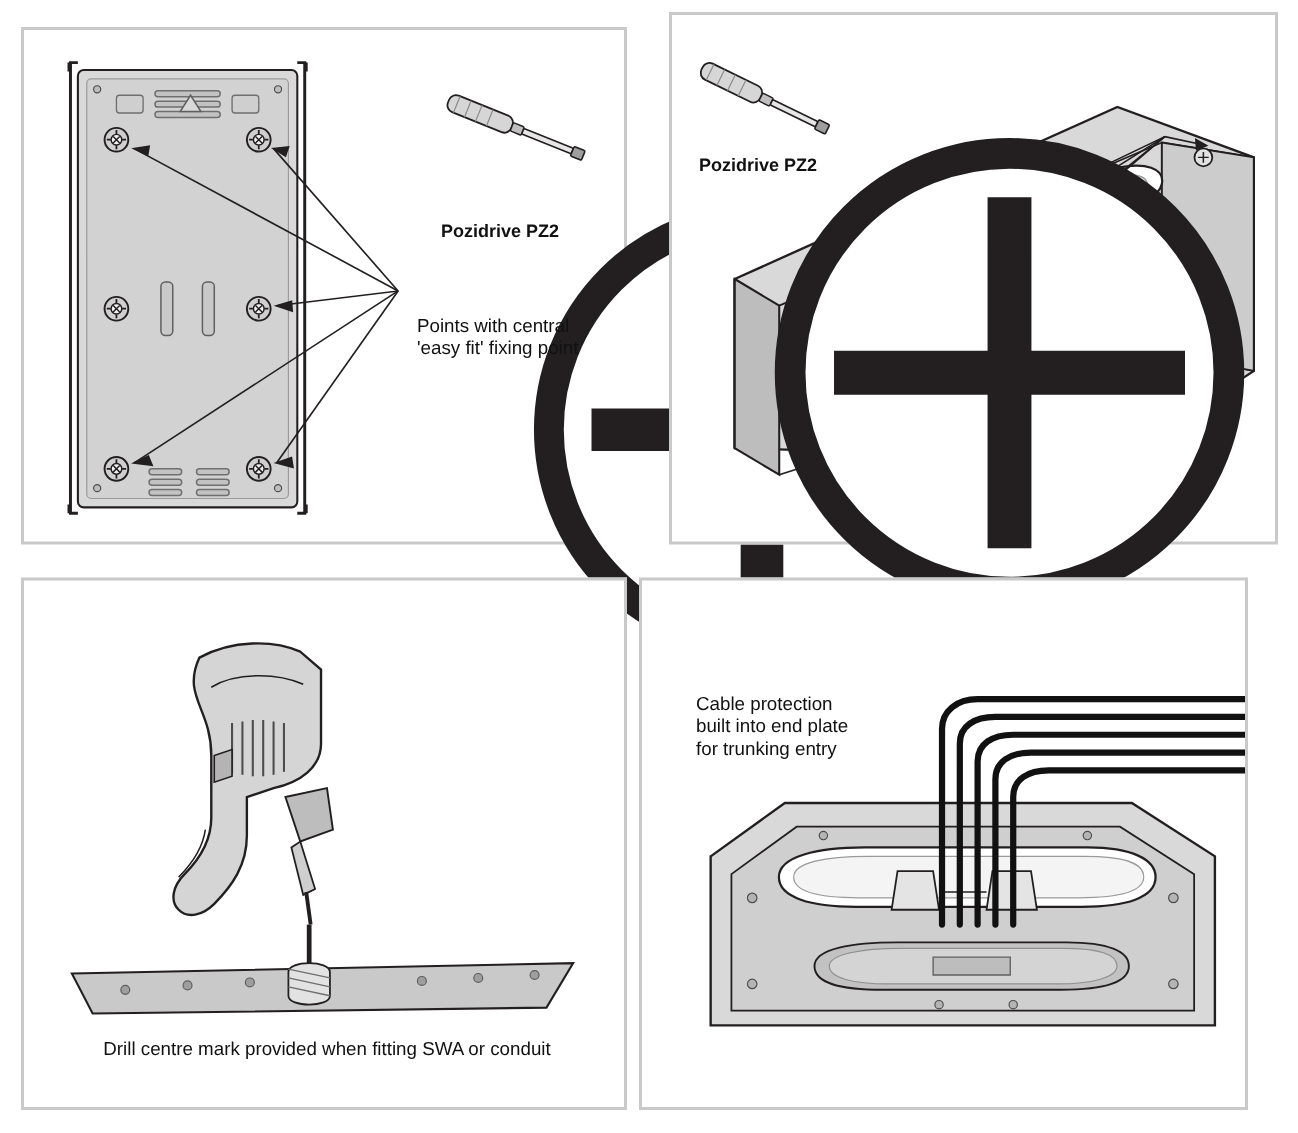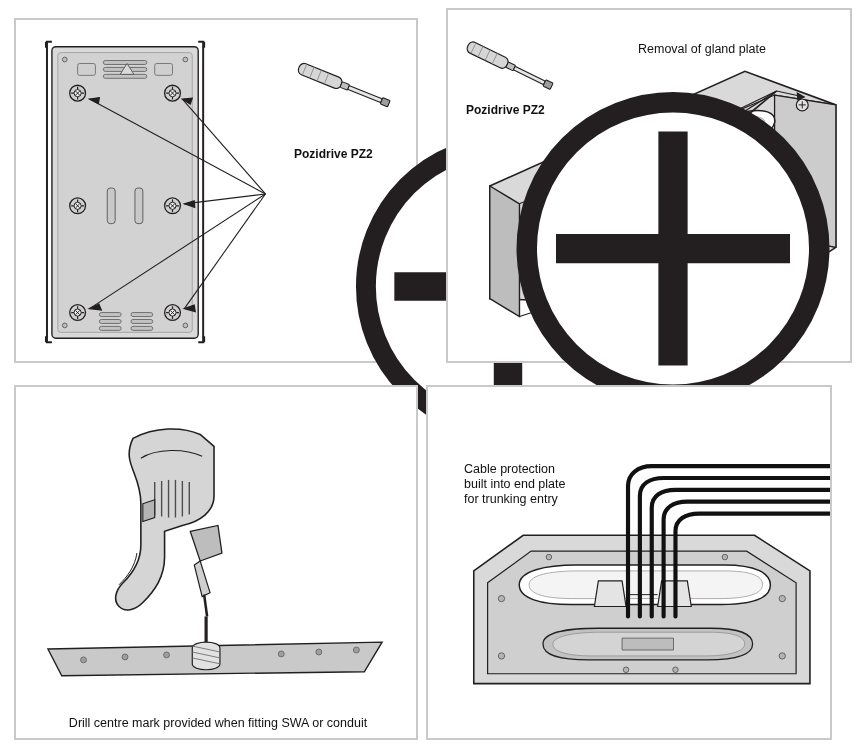--- a/index.html
+++ b/index.html
@@ -51,21 +51,21 @@
     line-height: 20px;
     font-weight: bold;
   }
   .cap-center { text-align: center; }
 
   
   #cap-easy-fit   { left: 262px; top: 190px; width: 130px; }
   #cap-pozi-1     { left: 278px; top: 124px; width: 130px; }
   #cap-pozi-2     { left: 18px;  top: 90px;  width: 140px; }
   #cap-gland      { left: 190px; top: 32px;  width: 180px; }
-  #cap-drill      { left: 20px;  top: 305px; width: 364px; margin-top: 24px; }
+  #cap-drill      { left: 20px;  top: 305px; width: 364px; }
   #cap-cable      { left: 36px;  top: 75px;  width: 160px; }
 
   .pozi-mark {
     position: absolute;
     width: 24px;
     height: 24px;
   }
 </style>
 </head>
 <body>
@@ -178,20 +178,22 @@
         </g>
       </g>
     </svg>
 
     <svg class="pozi-mark" style="left:292px; top:96px;" viewBox="0 0 24 24">
       <circle cx="12" cy="12" r="10" fill="#ffffff" stroke="#231f20" stroke-width="1.4"></circle>
       <path d="M12 4 V20 M4 12 H20" stroke="#231f20" stroke-width="2"></path>
     </svg>
 
     <div class="cap cap-lg" id="cap-pozi-1">Pozidrive PZ2</div>
+    <div class="cap" id="cap-easy-fit">Points with central
+'easy fit' fixing point</div>
   </div>
 
   <div class="panel" id="panel-top-right">
     <svg viewBox="0 0 406 355" xmlns="http://www.w3.org/2000/svg">
       <g stroke="#231f20" fill="none" stroke-width="1.2">
 
         <path d="M42 178 L300 62 L392 96 L392 240 L300 300 L42 292 Z" fill="#d9d9d9" stroke="#231f20" stroke-width="1.6"></path>
         <path d="M42 178 L42 292" stroke="#231f20" stroke-width="1.6"></path>
         <path d="M42 178 L72 196 L72 310 L42 292 Z" fill="#bdbdbd" stroke="#231f20" stroke-width="1.4"></path>
         <path d="M72 196 L330 86 L392 96" fill="none" stroke="#231f20" stroke-width="1.2"></path>
@@ -262,21 +264,20 @@
         </g>
       </g>
     </svg>
 
     <svg class="pozi-mark" style="left:24px; top:63px;" viewBox="0 0 24 24">
       <circle cx="12" cy="12" r="10" fill="#ffffff" stroke="#231f20" stroke-width="1.4"></circle>
       <path d="M12 4 V20 M4 12 H20" stroke="#231f20" stroke-width="2"></path>
     </svg>
 
     <div class="cap cap-lg" id="cap-pozi-2">Pozidrive PZ2</div>
-    <div class="cap" id="cap-gland">Removal of gland plate</div>
   </div>
 
   <div class="panel" id="panel-bottom-left">
     <svg viewBox="0 0 404 355" xmlns="http://www.w3.org/2000/svg">
       <g stroke="#231f20" fill="none" stroke-width="1.3">
 
         <path d="M32 265 L370 258 L352 288 L46 292 Z" fill="#c9c9c9" stroke="#231f20" stroke-width="1.4"></path>
         <g fill="#9e9e9e" stroke="#5f5f5f" stroke-width="0.8">
           <circle cx="68" cy="276" r="3"></circle>
           <circle cx="110" cy="273" r="3"></circle>

